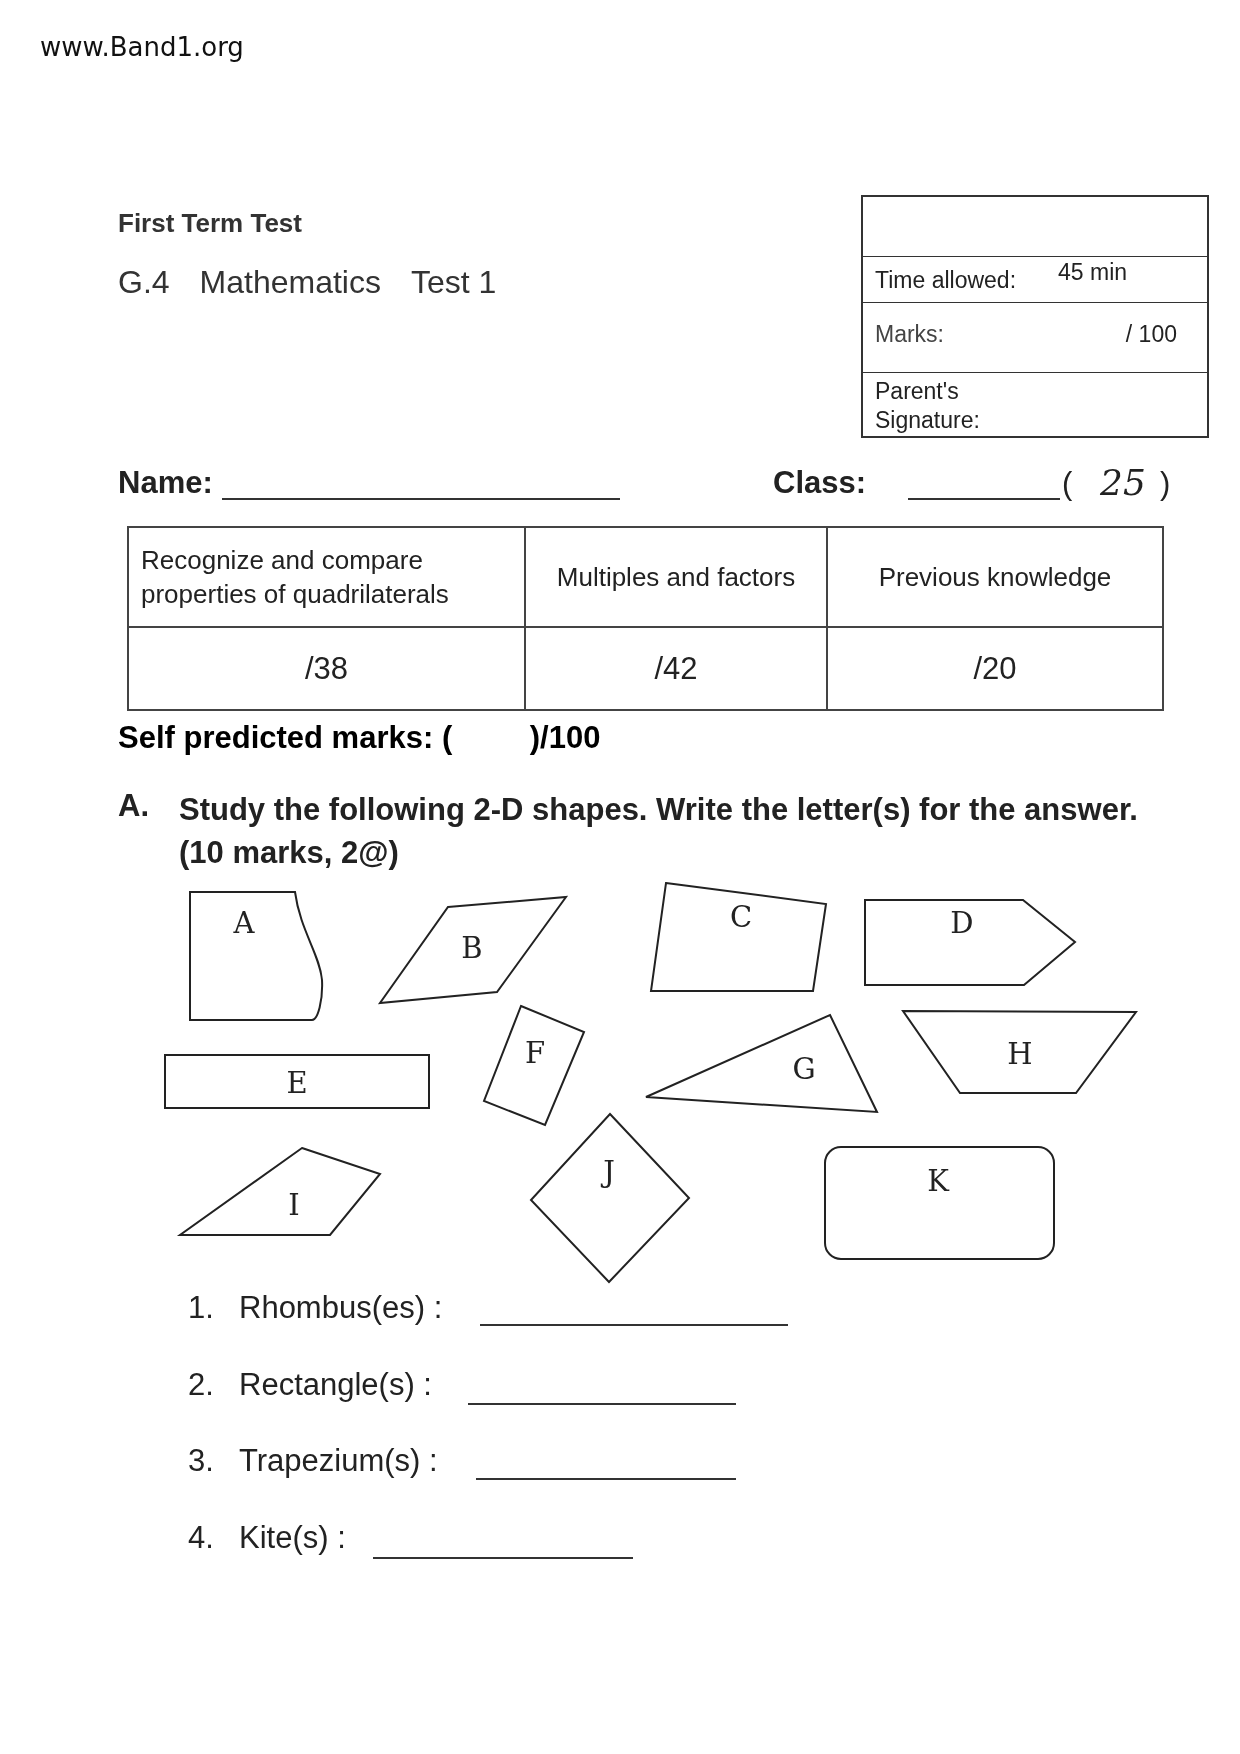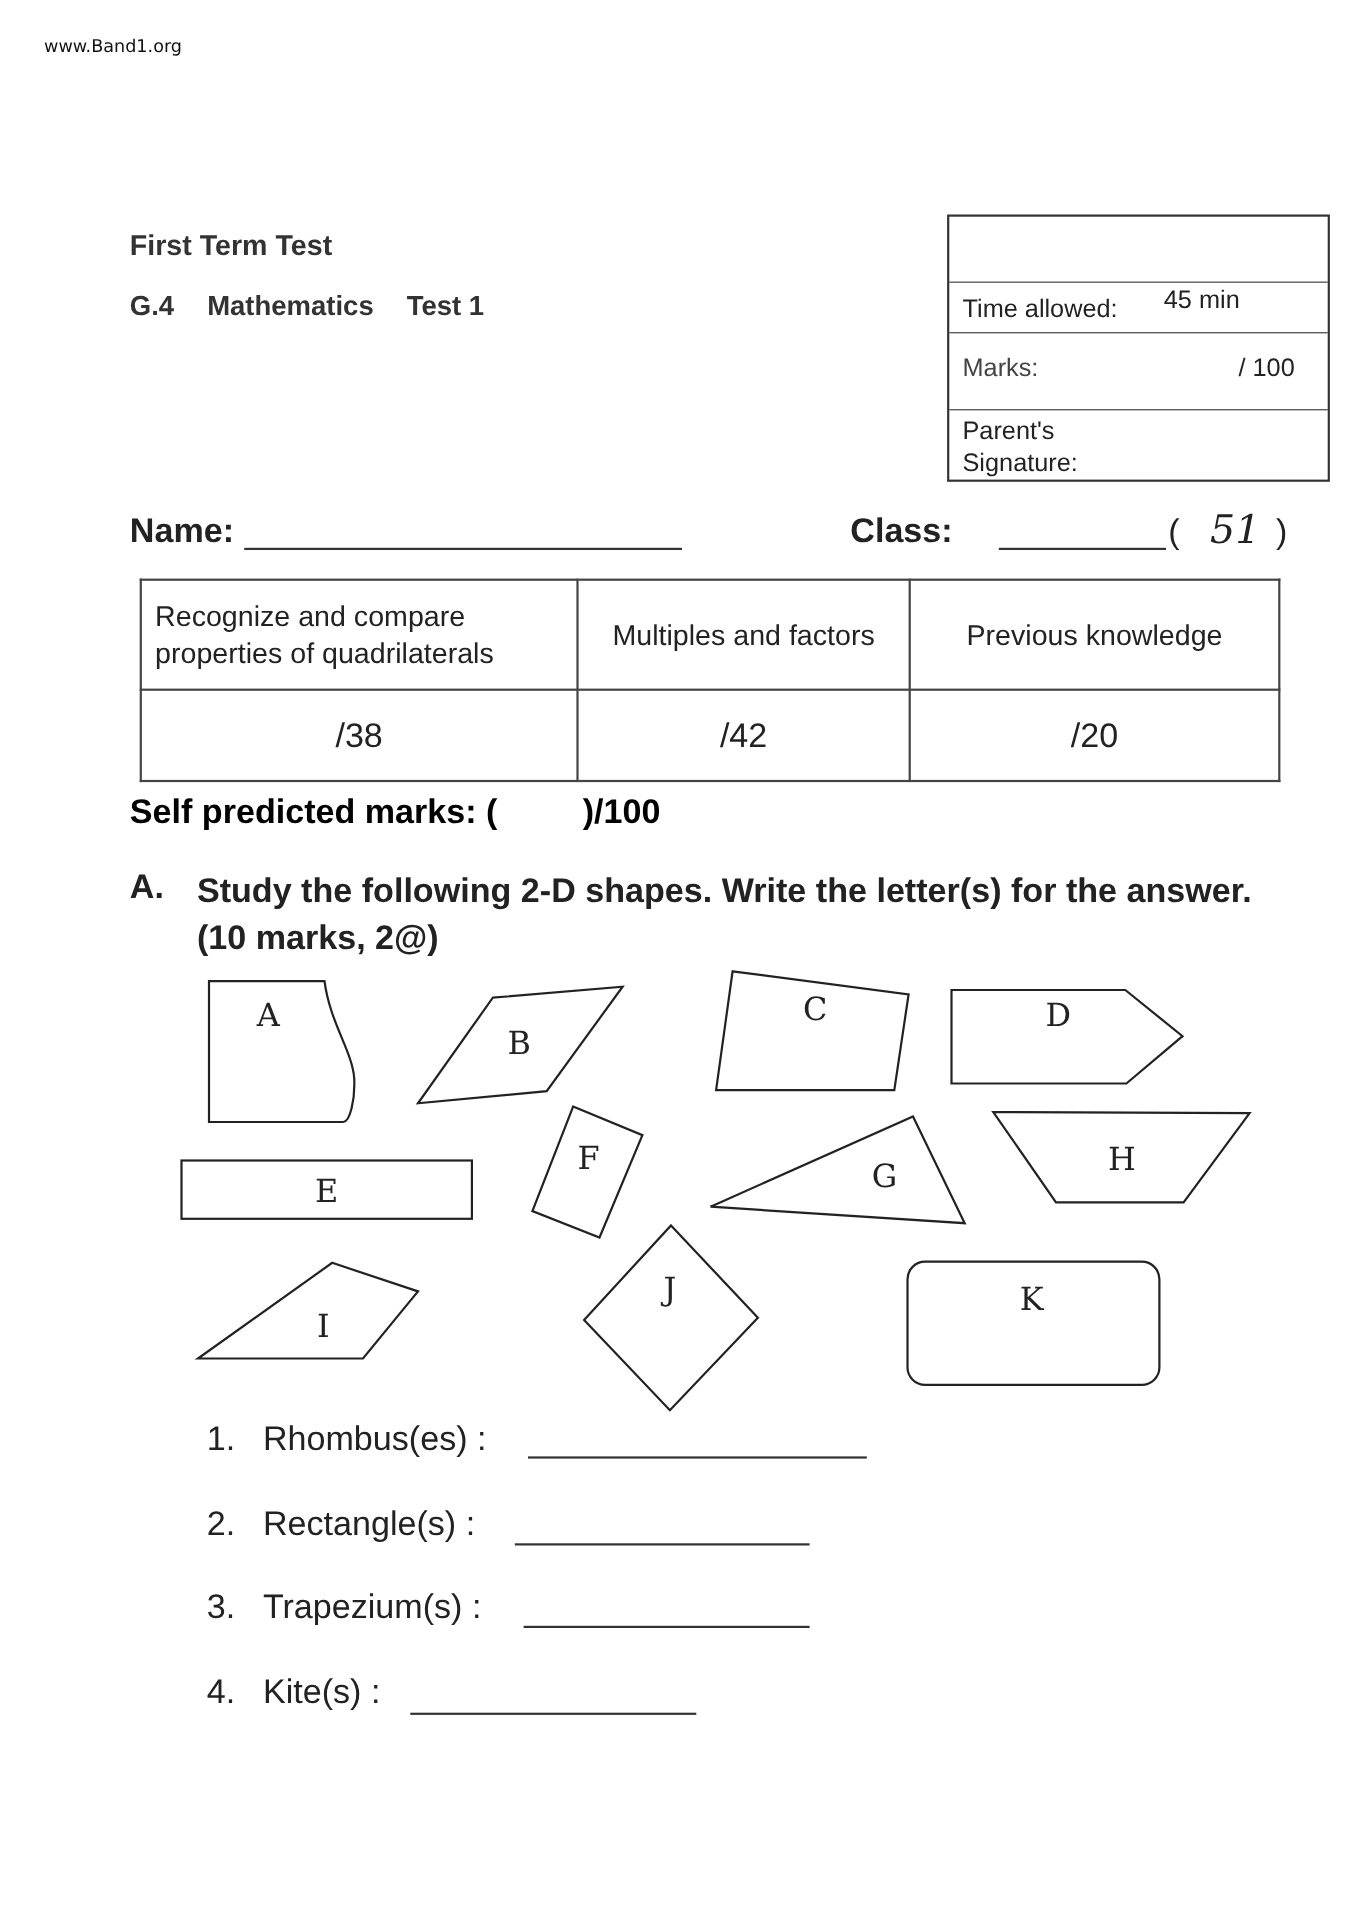--- a/index.html
+++ b/index.html
@@ -2,23 +2,23 @@
 <html><head>
 <meta charset="utf-8">
 <style>
   html, body { margin: 0; padding: 0; }
   body {
     width: 1240px; height: 1754px; position: relative; overflow: hidden;
     background: #ffffff; color: #222;
     font-family: "Liberation Sans", sans-serif;
   }
   .abs { position: absolute; }
-  .watermark { left: 40px; top: 32px; font-family: "DejaVu Sans", sans-serif; font-size: 16px; color: #111; }
+  .watermark { left: 40px; top: 32px; font-family: "DejaVu Sans", sans-serif; font-size: 26px; color: #111; }
   .hdr1 { left: 118px; top: 208px; font-size: 26px; font-weight: bold; color: #333; }
-  .hdr2 { left: 118px; top: 264px; font-size: 25px; font-weight: bold; color: #333; white-space: pre; }
+  .hdr2 { left: 118px; top: 264px; font-size: 32px; font-weight: normal; color: #333; white-space: pre; }
   .hdr2 span { margin-right: 30px; }
 
   .infobox { left: 861px; top: 195px; width: 348px; height: 243px; border: 2px solid #333; box-sizing: border-box; }
   .infobox .row { position: absolute; left: 0; right: 0; border-top: 1.5px solid #333; font-size: 23px; color: #222; }
   .ib-time { top: 59px; height: 46px; }
   .ib-marks { top: 105px; height: 70px; }
   .ib-sig { top: 175px; height: 66px; }
   .ib-time .lbl { position: absolute; left: 12px; top: 10px; }
   .ib-time .val { position: absolute; left: 195px; top: 2px; }
   .ib-marks .lbl { position: absolute; left: 12px; top: 18px; color: #444; }
@@ -82,21 +82,21 @@
   <div class="row ib-sig">
     <span class="lbl">Parent's Signature:</span>
   </div>
 </div>
 
 <div class="abs namelbl">Name:</div>
 <div class="abs nameline"></div>
 <div class="abs classlbl">Class:</div>
 <div class="abs classline"></div>
 <div class="abs paren-o">(</div>
-<div class="abs classno">51</div>
+<div class="abs classno">25</div>
 <div class="abs paren-c">)</div>
 
 <table class="marks">
   <tbody>
       <tr class="h">
     <td class="c1">Recognize and compare properties of quadrilaterals</td>
     <td class="c2">Multiples and factors</td>
     <td class="c3">Previous knowledge</td>
   </tr>
   <tr class="v">

